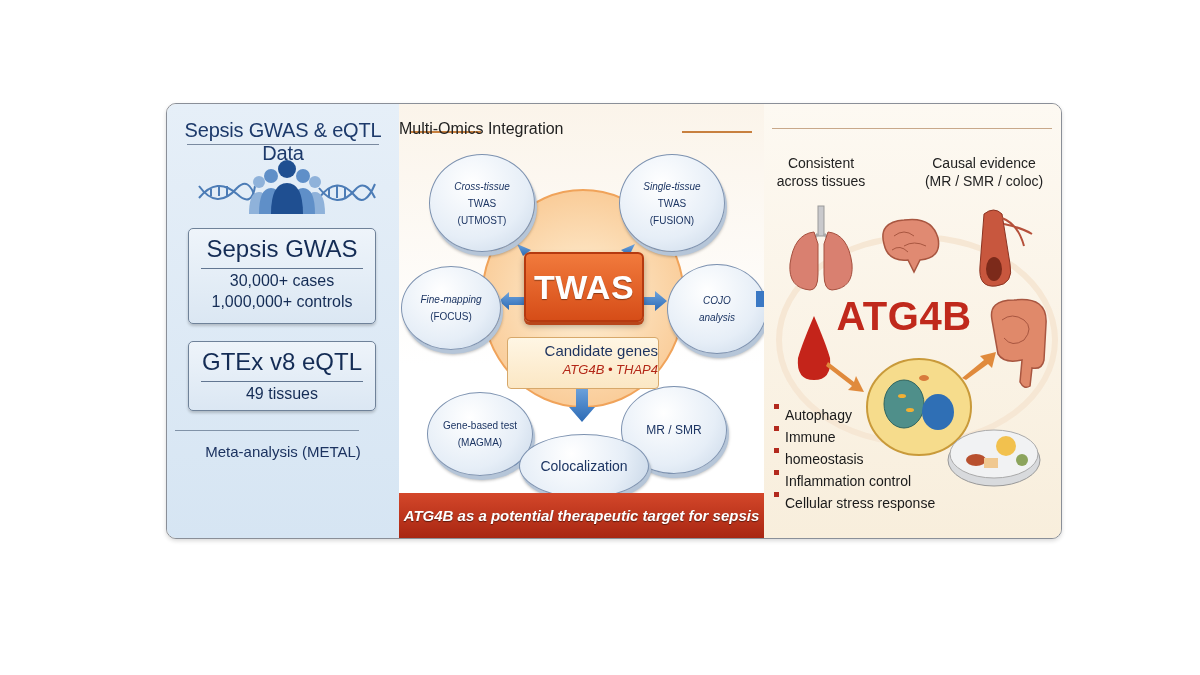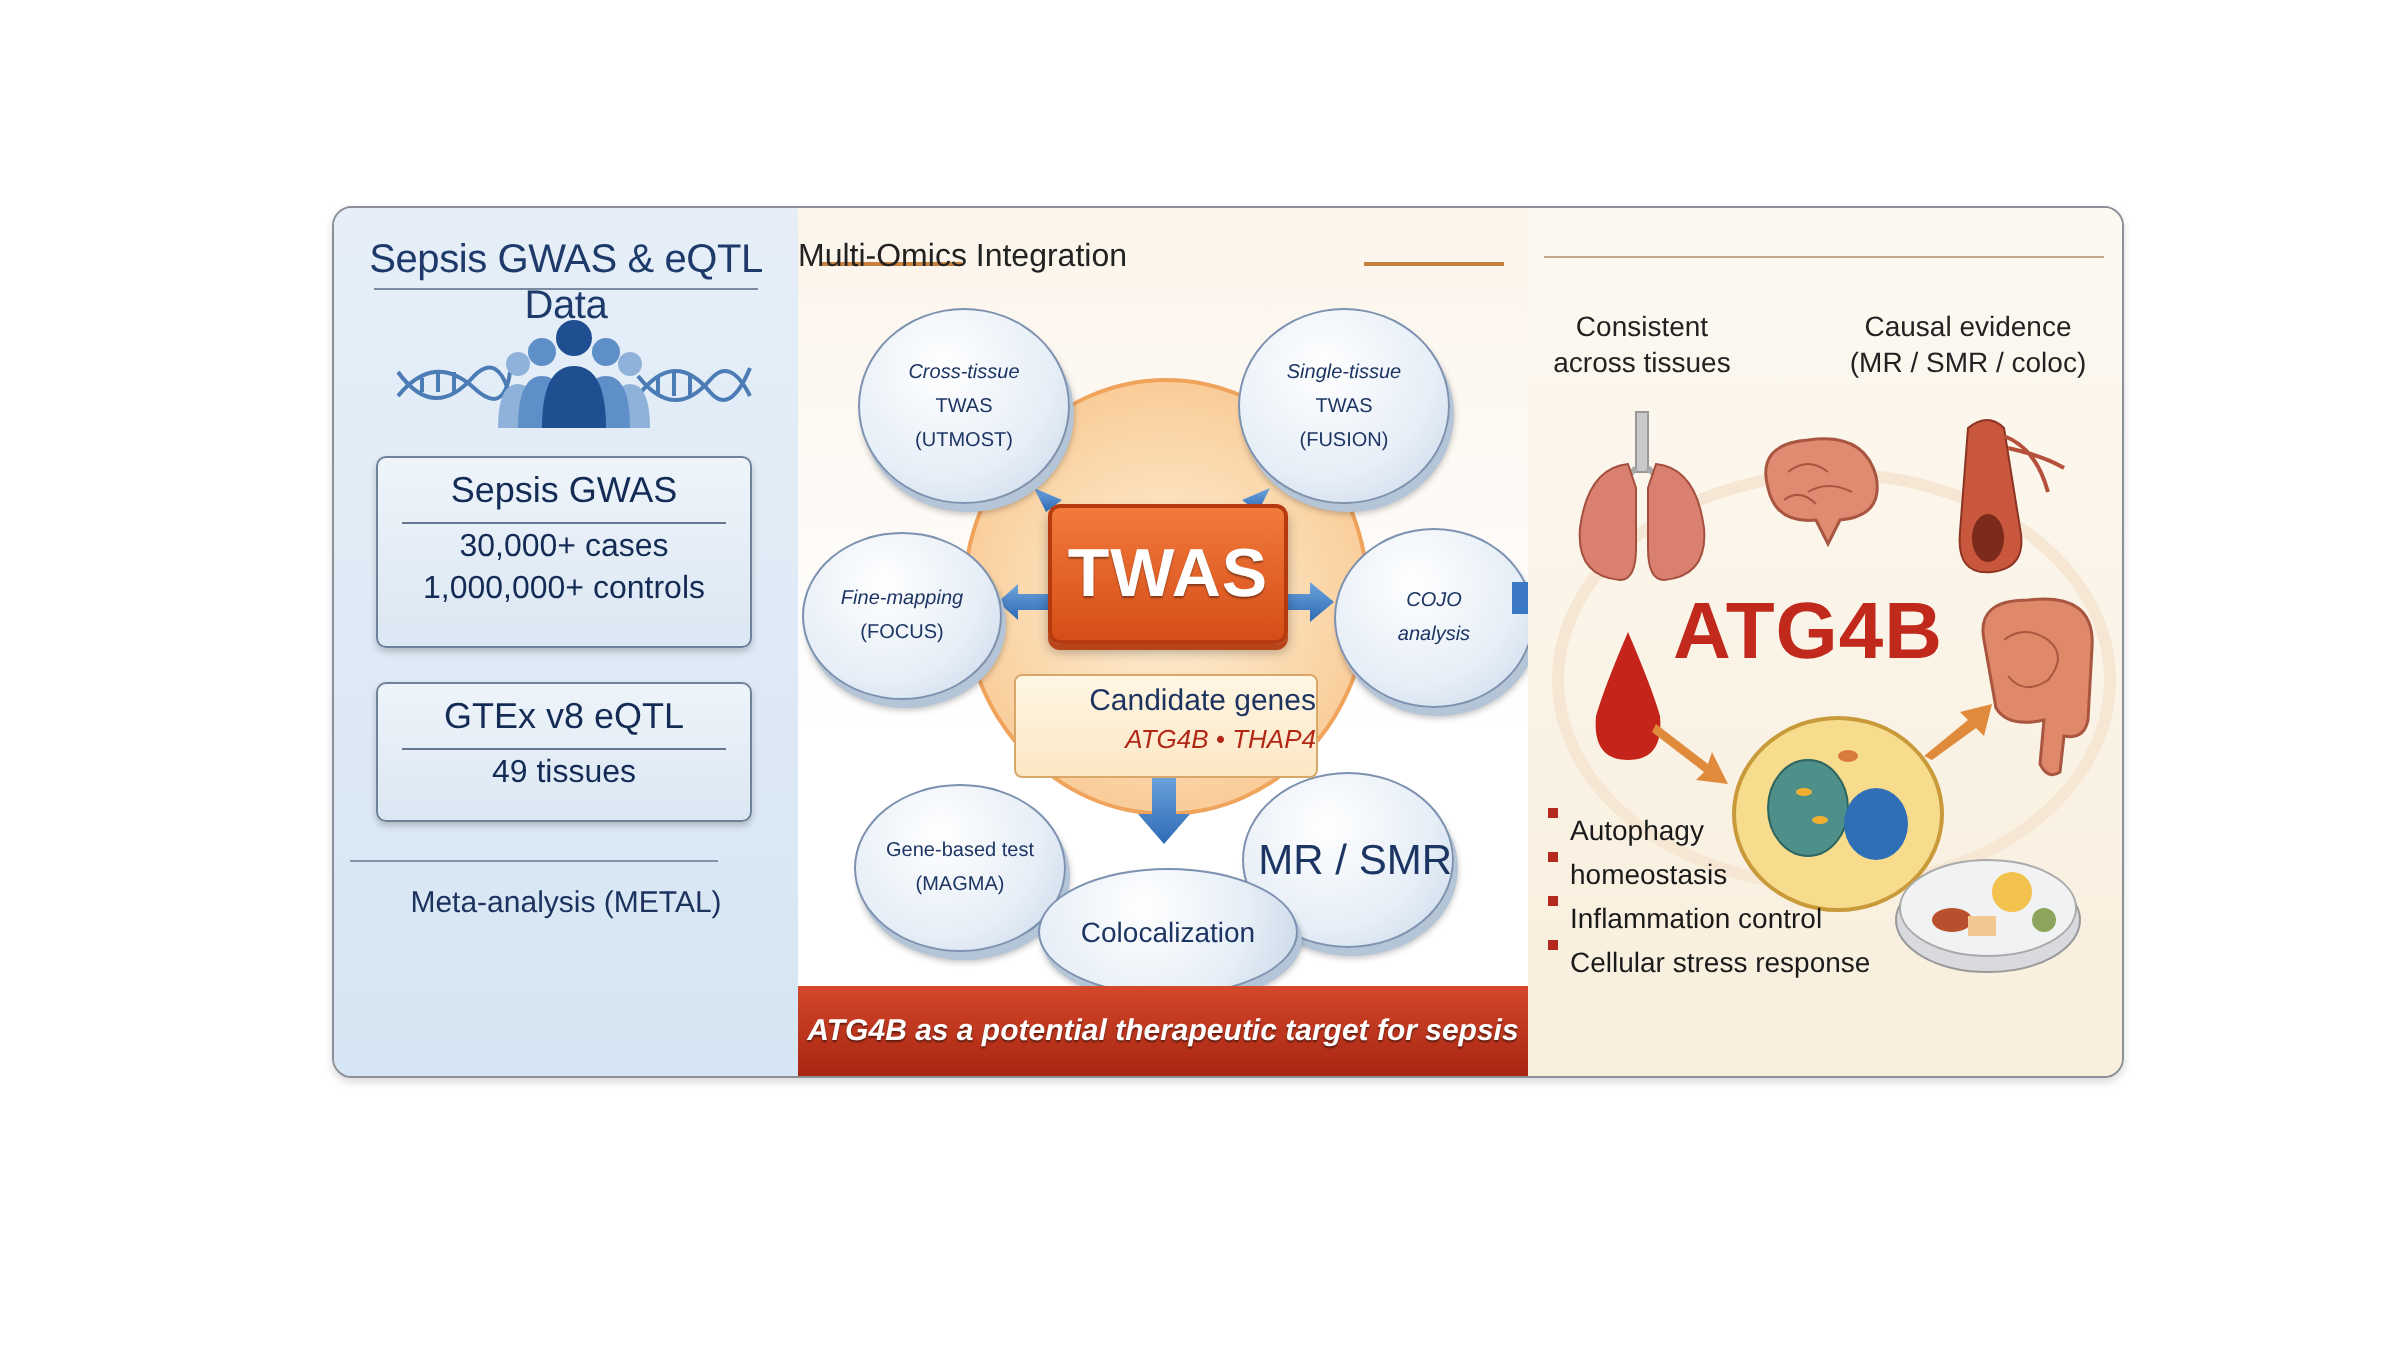--- a/index.html
+++ b/index.html
@@ -5,41 +5,41 @@
   html, body { margin:0; padding:0; }
   body { width:1200px; height:675px; background:#ffffff; position:relative; overflow:hidden; font-family:"Liberation Sans", sans-serif; }
   .frame { position:absolute; left:166px; top:103px; width:894px; height:434px; border:1.5px solid #8a8f98; border-radius:10px; overflow:hidden; background:#f7efe3; box-shadow:0 2px 4px rgba(0,0,0,0.15); }
 
   
   .left { position:absolute; left:0; top:0; width:232px; height:434px; background:linear-gradient(180deg,#e6eff8 0%,#d6e5f3 100%); border-right:1.5px solid #9aa6b4; }
   .left-title { position:absolute; left:0; width:232px; top:15px; text-align:center; font-size:20px; color:#1d3a6b; font-weight:normal; letter-spacing:-0.2px; }
   .left-title-rule { position:absolute; left:20px; width:192px; top:40px; height:1px; background:#7a8aa0; }
   .people-icon { position:absolute; left:30px; top:52px; width:180px; height:60px; }
   .box { position:absolute; left:21px; width:186px; background:linear-gradient(180deg,#eef4fa,#dbe7f3); border:1px solid #6f8299; border-radius:5px; box-shadow:0 2px 3px rgba(0,0,0,0.2); text-align:center; color:#142c55; }
-  .box .b-title { font-size:18px; margin-top:6px; padding-bottom:5px; border-bottom:1px solid #627691; margin-left:12px; margin-right:12px; }
+  .box .b-title { font-size:24px; margin-top:6px; padding-bottom:5px; border-bottom:1px solid #627691; margin-left:12px; margin-right:12px; }
   .box .b-line { font-size:16px; margin-top:3px; }
   .gwas-box { top:124px; height:94px; }
   .gtex-box { top:237px; height:68px; }
   .left-rule2 { position:absolute; left:8px; width:184px; top:326px; height:1px; background:#8193a8; }
   .meta-text { position:absolute; left:0; width:232px; top:339px; text-align:center; font-size:15px; color:#1c3360; }
 
   
   .middle { position:absolute; left:232px; top:0; width:365px; height:434px; background:linear-gradient(180deg,#fbf4ea,#ffffff 60%); border-right:1.5px solid #a5a5a5; }
   .mid-title { position:absolute; left:0; width:365px; top:16px; text-align:left; font-size:16px; color:#222; }
   .mid-rule-l, .mid-rule-r { position:absolute; top:27px; height:1.5px; background:#c8803f; }
   .mid-rule-l { left:12px; width:70px; }
   .mid-rule-r { right:12px; width:70px; }
   .halo { position:absolute; left:82px; top:85px; width:200px; height:215px; border-radius:50%; background:radial-gradient(circle,#fde7c7 20%,#f8bf82 100%); border:2px solid #f0a35a; }
   .bubble { position:absolute; border-radius:50%; background:radial-gradient(circle at 40% 30%,#ffffff 0%,#e6eef7 60%,#c7d6e7 100%); border:1.5px solid #7d92b0; box-shadow:2px 4px 0 #b5c5d8, 2px 5px 3px rgba(0,0,0,0.25); display:flex; align-items:center; justify-content:center; text-align:center; color:#1c3563; font-style:italic; font-size:10px; line-height:17px; }
   .b-cross { left:30px; top:50px; width:104px; height:96px; }
   .b-single { left:220px; top:50px; width:104px; height:96px; }
   .b-fine { left:2px; top:162px; width:98px; height:82px; }
   .b-cojo { left:268px; top:160px; width:98px; height:88px; }
   .b-gene { left:28px; top:288px; width:104px; height:82px; }
-  .b-mr { left:222px; top:282px; width:104px; height:86px; font-size:21px; font-style:normal;justify-content:flex-end; }
+  .b-mr { left:222px; top:282px; width:104px; height:86px; font-size:12px; font-style:normal; }
   .b-coloc { left:120px; top:330px; width:128px; height:62px; font-size:14px; }
   .twas-box { position:absolute; left:125px; top:148px; width:116px; height:66px; background:linear-gradient(180deg,#f17a3c,#d64d18); border:2px solid #b53a10; border-radius:6px; box-shadow:0 3px 0 #b8451a, 0 4px 6px rgba(0,0,0,0.3); display:flex; align-items:center; justify-content:center; color:#ffffff; font-size:34px; font-weight:bold; letter-spacing:0.5px; text-shadow:0 1px 1px rgba(0,0,0,0.4); }
   .cand-box { position:absolute; left:108px; top:233px; width:150px; height:50px; background:linear-gradient(180deg,#fff6e4,#fbe7c4); border:1px solid #d7a86a; border-radius:4px; text-align:right; }
   .cand-title { font-size:15px; color:#1d335f; margin-top:4px; }
   .cand-genes { font-size:13px; color:#b32717; font-style:italic; font-weight:normal; margin-top:3px; }
   .arrow { position:absolute; }
   .banner { position:absolute; left:0; top:389px; width:365px; height:45px; background:linear-gradient(180deg,#d4472a,#a82612); display:flex; align-items:center; justify-content:center; color:#ffffff; font-size:15px; font-style:italic; font-weight:bold; text-shadow:0 1px 1px rgba(0,0,0,0.5); }
 
   
   .right { position:absolute; left:597px; top:0; width:297px; height:434px; background:linear-gradient(180deg,#fdf9f2,#f8eedc); }
@@ -255,20 +255,24 @@
       <path d="M2 28 L24 10 L20 6 L36 2 L32 18 L28 14 L6 30 Z" fill="#e08a3c"></path>
     </svg>
 
     <div class="bullets">
       <div class="li">
           <span class="sq"></span>
           <span>Autophagy</span>
         </div>
       <div class="li">
           <span class="sq"></span>
+          <span>Immune</span>
+        </div>
+      <div class="li">
+          <span class="sq"></span>
           <span>homeostasis</span>
         </div>
       <div class="li">
           <span class="sq"></span>
           <span>Inflammation control</span>
         </div>
       <div class="li">
           <span class="sq"></span>
           <span>Cellular stress response</span>
         </div>

